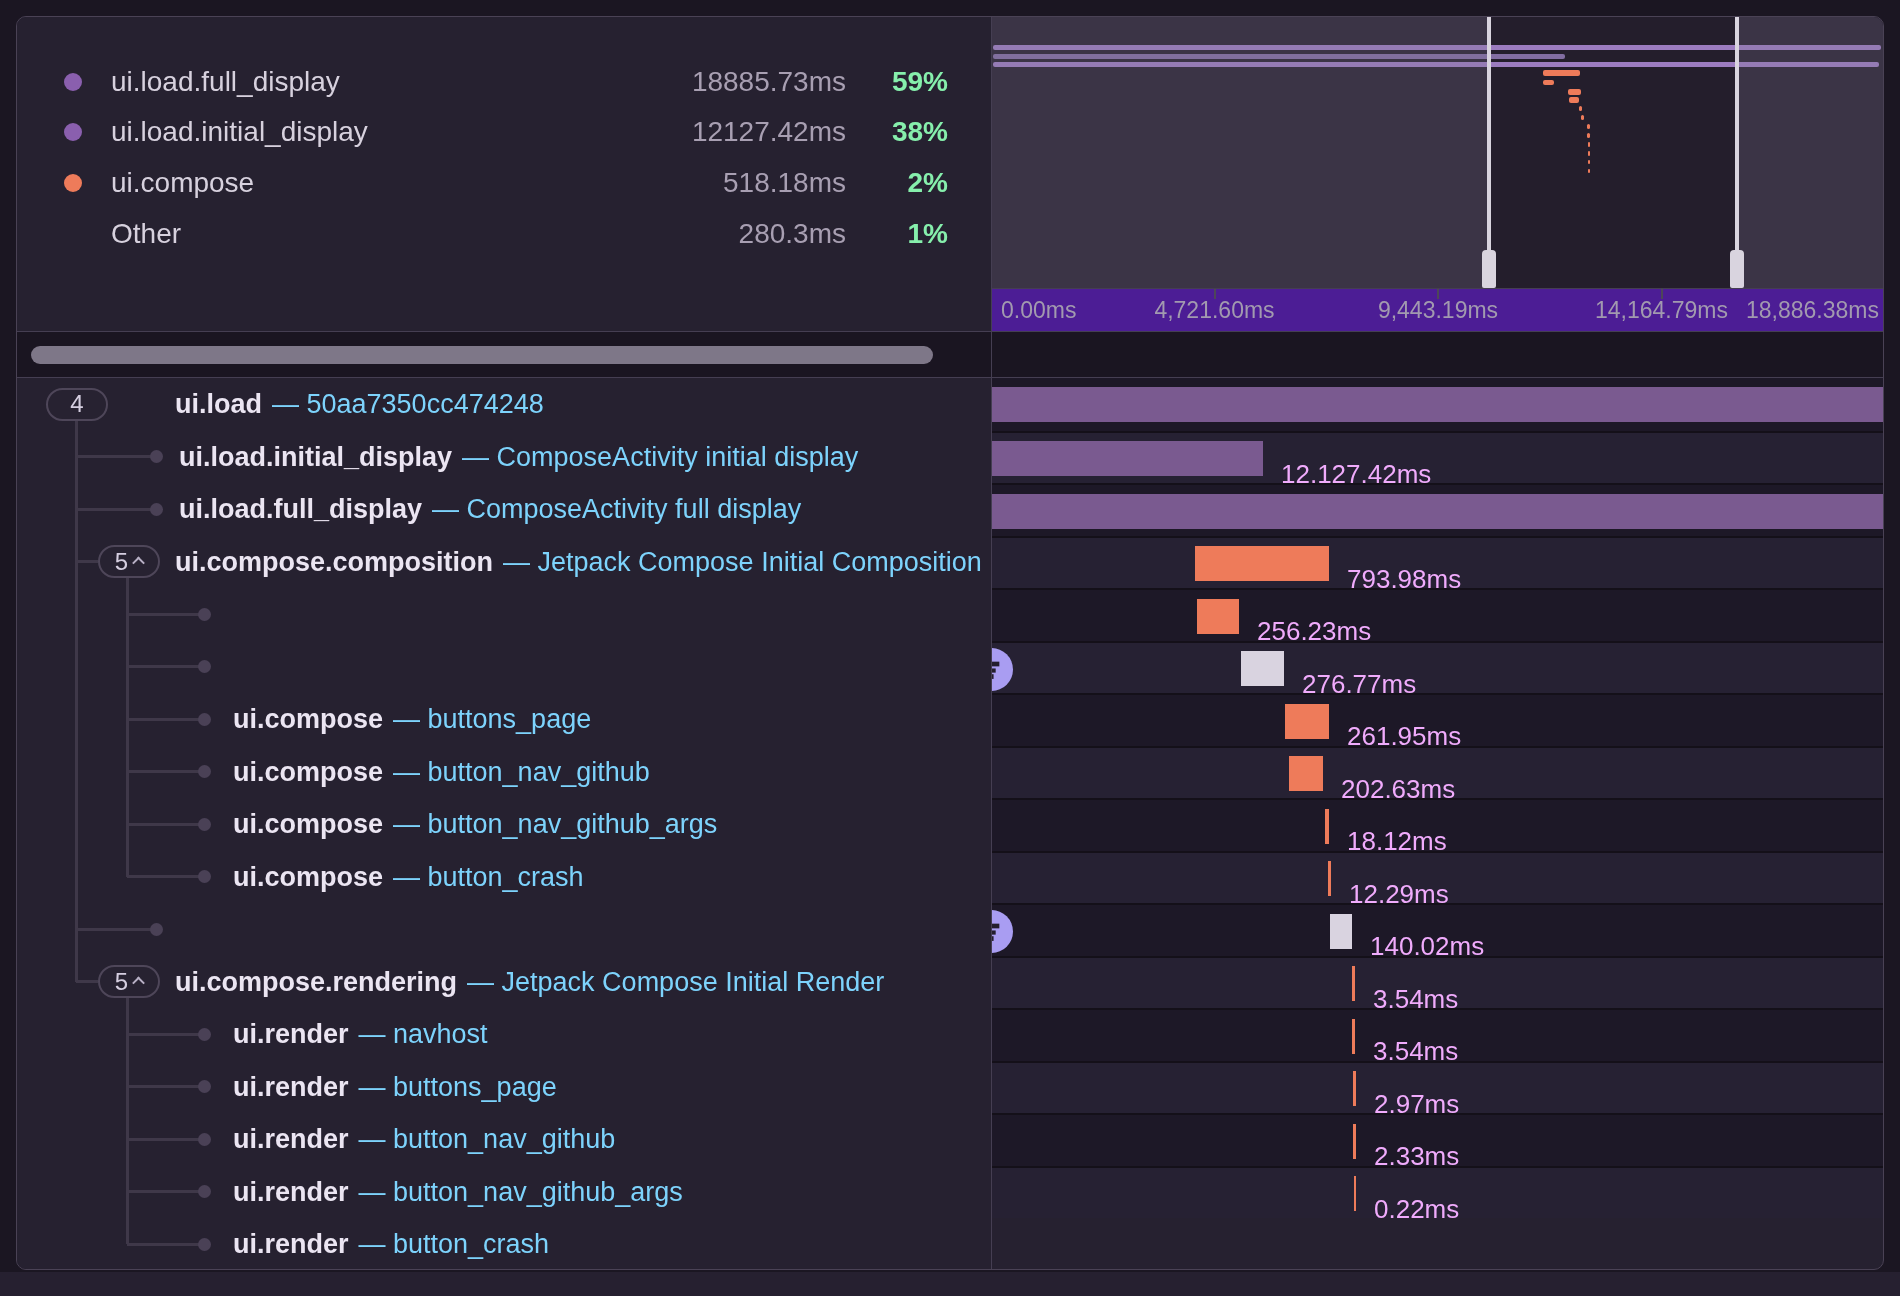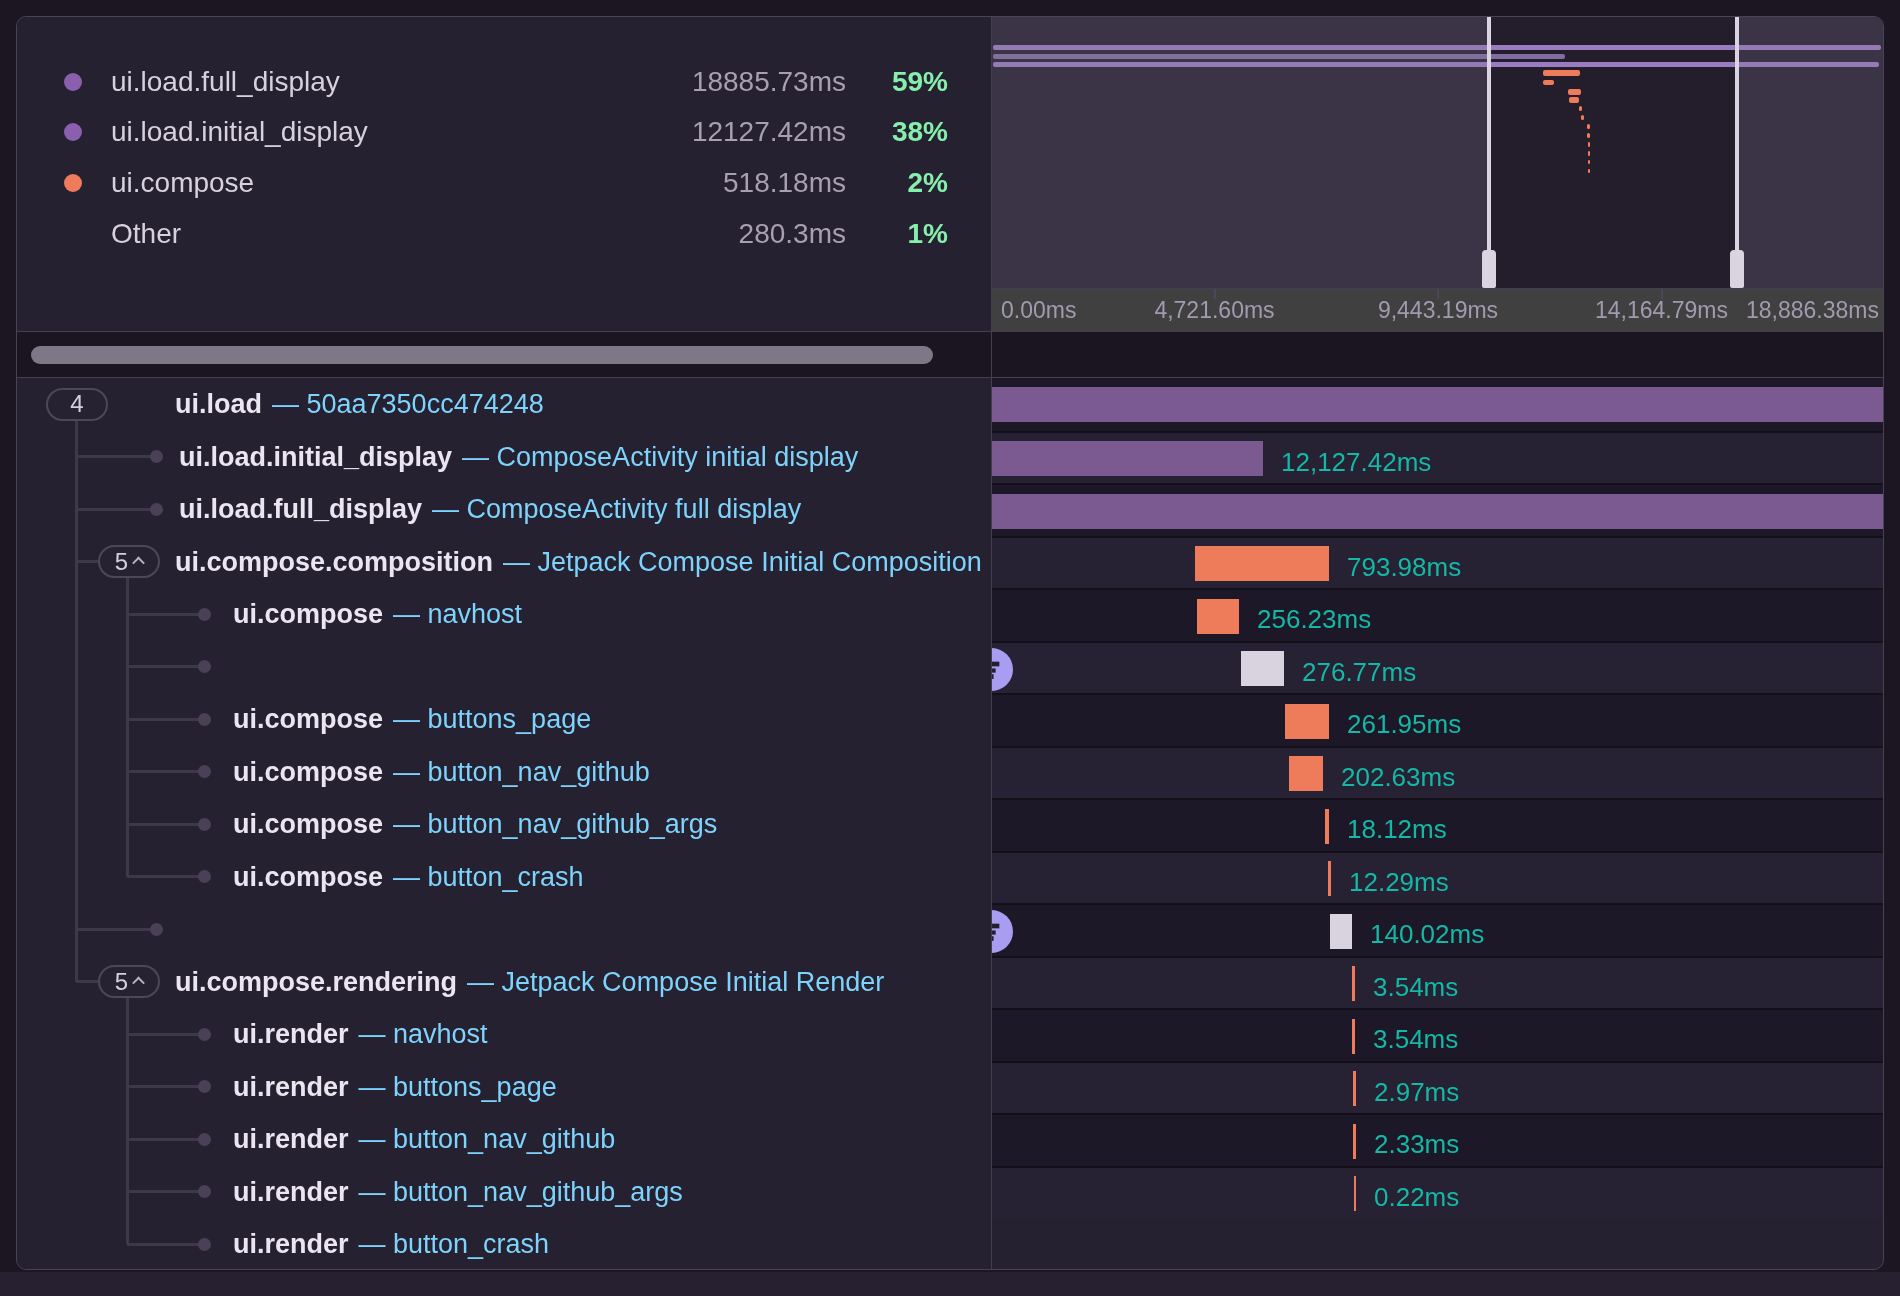--- a/index.html
+++ b/index.html
@@ -16,21 +16,21 @@
   .legend-label{position:absolute;left:94px;top:0;line-height:34px;font-size:28px;color:#d7d1de;white-space:nowrap;}
   .legend-value{position:absolute;right:145px;top:0;line-height:34px;font-size:28px;color:#a89fb2;white-space:nowrap;}
   .legend-pct{position:absolute;right:43px;top:0;line-height:34px;font-size:28px;color:#86efac;font-weight:700;white-space:nowrap;}
 
   
   .minimap{position:absolute;left:974px;top:0;width:894px;height:271px;background:#241e2c;overflow:hidden;}
   .mini-span{position:absolute;}
   .mini-overlay{position:absolute;top:0;height:271px;background:rgba(129,121,146,0.25);}
   .mini-handle-line{position:absolute;top:0;width:4px;height:271px;background:#d9d4df;}
   .mini-handle-cap{position:absolute;bottom:0;width:14px;height:38px;background:#d9d4df;border-radius:4px 4px 2px 2px;}
-  .axis{position:absolute;left:974px;top:271px;width:894px;height:43px;background:#404040;border-top:1px solid #453e52;}
+  .axis{position:absolute;left:974px;top:271px;width:894px;height:43px;background:#4c1d95;border-top:1px solid #453e52;}
   .axis-tick{position:absolute;top:0;width:2px;height:10px;background:#4d4659;}
   .axis-label{position:absolute;top:0;line-height:42px;font-size:23px;color:#a29aaf;white-space:nowrap;}
 
   
   .scrollrow{position:absolute;left:0;top:314px;width:1868px;height:47px;background:#1a1521;
     border-top:1px solid #453e52;border-bottom:1px solid #453e52;}
   .scroll-thumb{position:absolute;left:14px;top:14px;width:902px;height:18px;border-radius:9px;background:#7e7788;}
 
   
   .main{position:absolute;left:0;top:361px;width:1868px;height:893px;}
@@ -48,21 +48,21 @@
     transform:rotate(45deg) translate(1px,1px);}
   .tree-text{position:absolute;top:0;line-height:52.5px;font-size:27px;white-space:nowrap;}
   .tree-text .nm{font-weight:700;color:#ebe5f2;}
   .tree-text .ds{color:#7dd3fc;margin-left:10px;}
 
   .chart-row{position:relative;width:893px;height:52.5px;}
   .chart-row.dark{background:#1d1827;}
   .chart-row.light{background:#262133;}
   .chart-row + .chart-row{border-top:2px solid #141019;}
   .bar{position:absolute;top:8.5px;height:35px;}
-  .dur{position:absolute;top:4px;line-height:51px;font-size:26px;color:#14b8a6;white-space:nowrap;}
+  .dur{position:absolute;top:16px;line-height:51px;font-size:26px;color:#f0abfc;white-space:nowrap;}
   .prof-icon{position:absolute;left:-22px;top:5px;width:43px;height:43px;border-radius:50%;background:#a99df2;
     z-index:5;display:flex;align-items:center;justify-content:center;}
 </style>
 </head>
 <body>
 
 <div class="panel">
   <div class="legend">
       <div class="legend-row" style="top: 48px;">
         <div class="legend-dot" style="background: rgb(138, 95, 174);"></div>
@@ -146,21 +146,20 @@
           <div class="hconn" style="left: 59px; top: 24.75px; width: 22px;"></div>
           <div class="badge" style="left: 81px;">
             <span>5</span>
             <span class="chev"></span>
           </div>
           <div class="tree-text" style="left: 158px;"><span class="nm">ui.compose.composition</span><span class="ds">— Jetpack Compose Initial Composition</span></div>
         </div>
         <div class="tree-row" style="top: 210px;">
           <div class="hconn" style="left: 110px; top: 24.75px; width: 77px;"></div>
           <div class="bullet" style="left: 180.5px;"></div>
-          <div class="tree-text" style="left: 216px;"><span class="nm">ui.compose</span><span class="ds">— navhost</span></div>
         </div>
         <div class="tree-row" style="top: 262.5px;">
           <div class="hconn" style="left: 110px; top: 24.75px; width: 77px;"></div>
           <div class="bullet" style="left: 180.5px;"></div>
         </div>
         <div class="tree-row" style="top: 315px;">
           <div class="hconn" style="left: 110px; top: 24.75px; width: 77px;"></div>
           <div class="bullet" style="left: 180.5px;"></div>
           <div class="tree-text" style="left: 216px;"><span class="nm">ui.compose</span><span class="ds">— buttons_page</span></div>
         </div>

